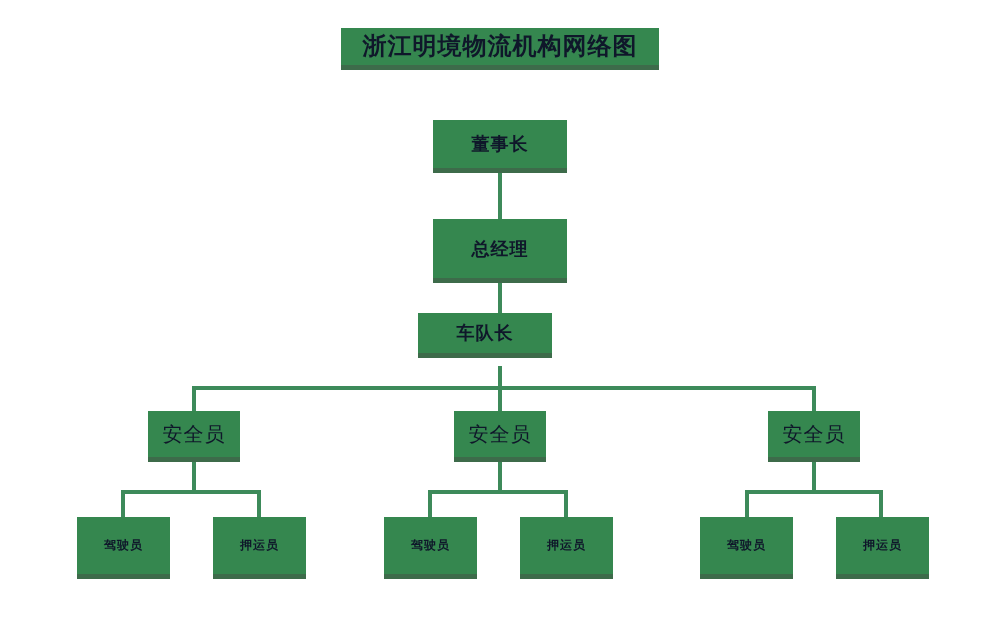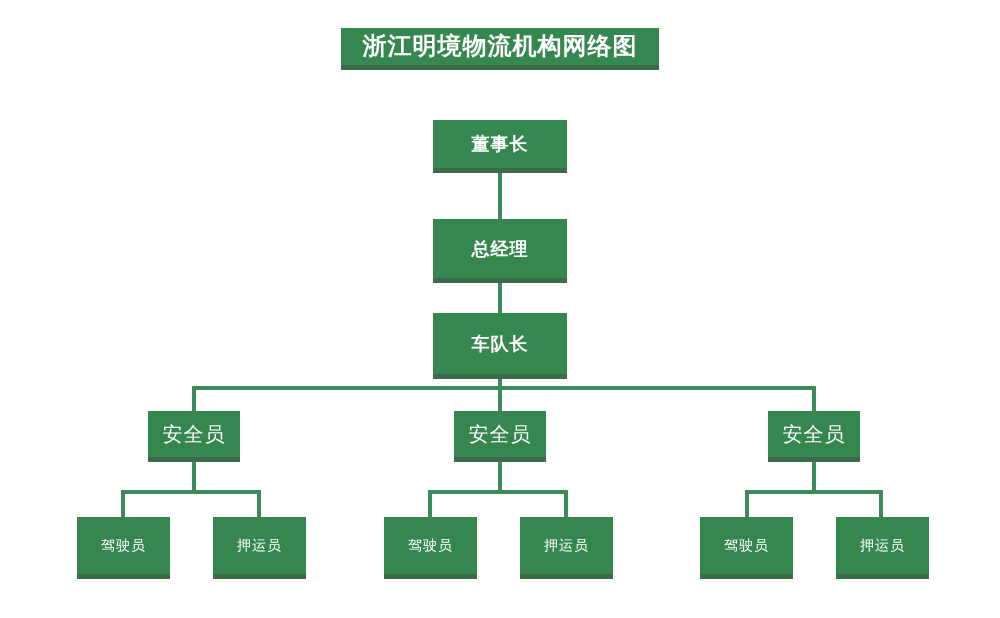--- a/index.html
+++ b/index.html
@@ -24,21 +24,21 @@
     top: 0;
     width: 1000px;
     height: 618px;
     pointer-events: none;
   }
   .node {
     position: absolute;
     box-sizing: border-box;
     background: #35874f;
     border-bottom: 5px solid #3d6b4a;
-    color: #ffffff;
+    color: #0f172a;
     display: flex;
     align-items: center;
     justify-content: center;
     text-align: center;
     line-height: 1.1;
     letter-spacing: 1px;
     white-space: nowrap;
   }
   .node-title {
     font-size: 24px;
@@ -46,22 +46,22 @@
   }
   .node-l1 {
     font-size: 18px;
     font-weight: bold;
   }
   .node-l2 {
     font-size: 20px;
     font-weight: normal;
   }
   .node-l3 {
-    font-size: 14px;
-    font-weight: normal;
+    font-size: 12px;
+    font-weight: bold;
   }
 </style>
 </head>
 <body>
 
 <div id="chart-root">
 
   <svg id="connector-layer" viewBox="0 0 1000 618" width="1000" height="618" aria-hidden="true">
     <g stroke="#3d8a5a" stroke-width="4" fill="none" shape-rendering="crispEdges">
 
@@ -93,21 +93,21 @@
       <line x1="881" y1="492" x2="881" y2="517"></line>
     </g>
   </svg>
 
   <div class="node node-title" style="left:341px; top:28px; width:318px; height:42px;">浙江明境物流机构网络图</div>
 
   <div class="node node-l1" style="left:433px; top:120px; width:134px; height:53px;">董事长</div>
 
   <div class="node node-l1" style="left:433px; top:219px; width:134px; height:64px;">总经理</div>
 
-  <div class="node node-l1" style="left:433px; top:313px; width:134px; height:66px;">车队长</div>
+  <div class="node node-l1" style="left:418px; top:313px; width:134px; height:45px;">车队长</div>
 
   <div class="node node-l2" style="left:148px; top:411px; width:92px; height:51px;">安全员</div>
 
   <div class="node node-l2" style="left:454px; top:411px; width:92px; height:51px;">安全员</div>
 
   <div class="node node-l2" style="left:768px; top:411px; width:92px; height:51px;">安全员</div>
 
   <div class="node node-l3" style="left:77px; top:517px; width:93px; height:62px;">驾驶员</div>
 
   <div class="node node-l3" style="left:213px; top:517px; width:93px; height:62px;">押运员</div>

